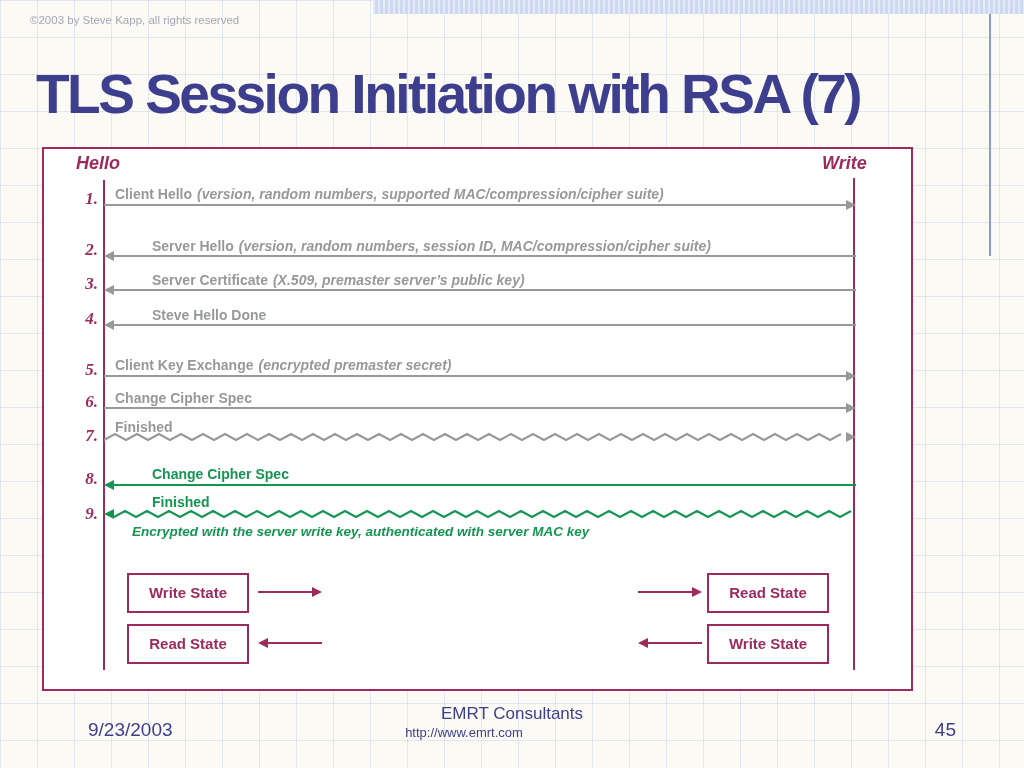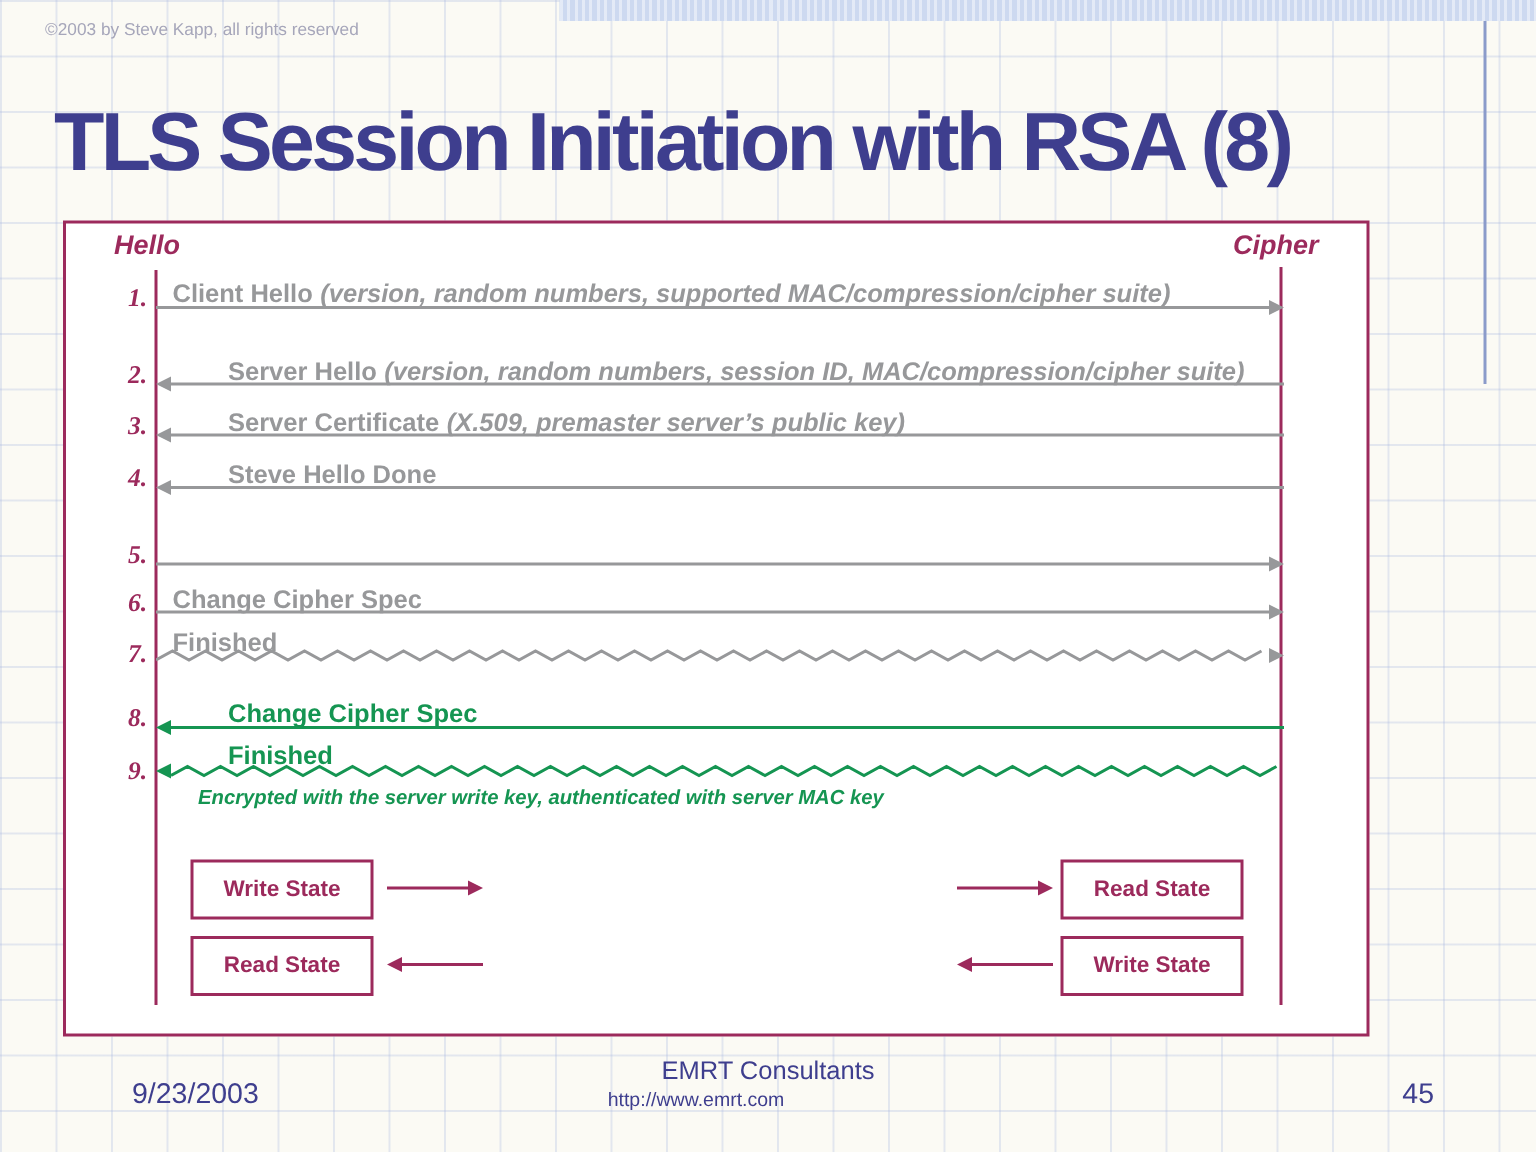--- a/index.html
+++ b/index.html
@@ -26,21 +26,21 @@
   .actor.server{left:822px;top:153px;}
   .lifeline{position:absolute;width:2px;background:#9c2a5c;}
   .lifeline.client{left:103px;top:180px;height:490px;}
   .lifeline.server{left:853px;top:178px;height:492px;}
   
   .num{position:absolute;left:68px;width:30px;text-align:right;font-family:"Liberation Serif", serif;
     font-style:italic;font-weight:bold;font-size:17px;color:#9c2a5c;}
   .n1{top:189px}.n2{top:240px}.n3{top:274px}.n4{top:309px}.n5{top:360px}
   .n6{top:392px}.n7{top:426px}.n8{top:469px}.n9{top:504px}
   
-  .mlabel{position:absolute;font-size:17px;font-weight:bold;color:#97989a;white-space:nowrap;}
+  .mlabel{position:absolute;font-size:14px;font-weight:bold;color:#97989a;white-space:nowrap;}
   .mlabel .detail{font-style:italic;margin-left:5px;}
   .mlabel.green, .caption{color:#159552;}
   .l1{left:115px;top:186px}.l2{left:152px;top:238px}.l3{left:152px;top:272px}
   .l4{left:152px;top:307px}.l5{left:115px;top:357px}.l6{left:115px;top:390px}
   .l7{left:115px;top:419px}.l8{left:152px;top:466px}.l9{left:152px;top:494px}
   
   .aline{position:absolute;height:0;border-top:2px solid #97989a;}
   .aline.green{border-top-color:#159552;}
   .a1{left:104px;top:204px;width:742px;}
   .a2{left:114px;top:255px;width:742px;}
@@ -82,43 +82,44 @@
   .f-page{position:absolute;left:880px;top:719px;width:76px;text-align:right;font-size:19px;color:#3e3e8e;}
 </style>
 </head>
 <body>
 
 <div class="slide">
   <div class="top-band"></div>
   <div class="accent-vline"></div>
 
   <div class="copyright">©2003 by Steve Kapp, all rights reserved</div>
-  <h1 class="title">TLS Session Initiation with RSA (8)</h1>
+  <h1 class="title">TLS Session Initiation with RSA (7)</h1>
 
   <div class="dbox"></div>
 
   <div class="actor client">Hello</div>
-  <div class="actor server">Cipher</div>
+  <div class="actor server">Write</div>
   <div class="lifeline client"></div>
   <div class="lifeline server"></div>
 
   <div class="num n1">1.</div>
   <div class="num n2">2.</div>
   <div class="num n3">3.</div>
   <div class="num n4">4.</div>
   <div class="num n5">5.</div>
   <div class="num n6">6.</div>
   <div class="num n7">7.</div>
   <div class="num n8">8.</div>
   <div class="num n9">9.</div>
 
   <div class="mlabel l1"><span>Client Hello</span><span class="detail">(version, random numbers, supported MAC/compression/cipher suite)</span></div>
   <div class="mlabel l2"><span>Server Hello</span><span class="detail">(version, random numbers, session ID, MAC/compression/cipher suite)</span></div>
   <div class="mlabel l3"><span>Server Certificate</span><span class="detail">(X.509, premaster server’s public key)</span></div>
   <div class="mlabel l4"><span>Steve Hello Done</span></div>
+  <div class="mlabel l5"><span>Client Key Exchange</span><span class="detail">(encrypted premaster secret)</span></div>
   <div class="mlabel l6"><span>Change Cipher Spec</span></div>
   <div class="mlabel l7"><span>Finished</span></div>
   <div class="mlabel l8 green"><span>Change Cipher Spec</span></div>
   <div class="mlabel l9 green"><span>Finished</span></div>
 
   <div class="aline a1"></div>
   <div class="head-right h1"></div>
   <div class="aline a2"></div>
   <div class="head-left h2"></div>
   <div class="aline a3"></div>

